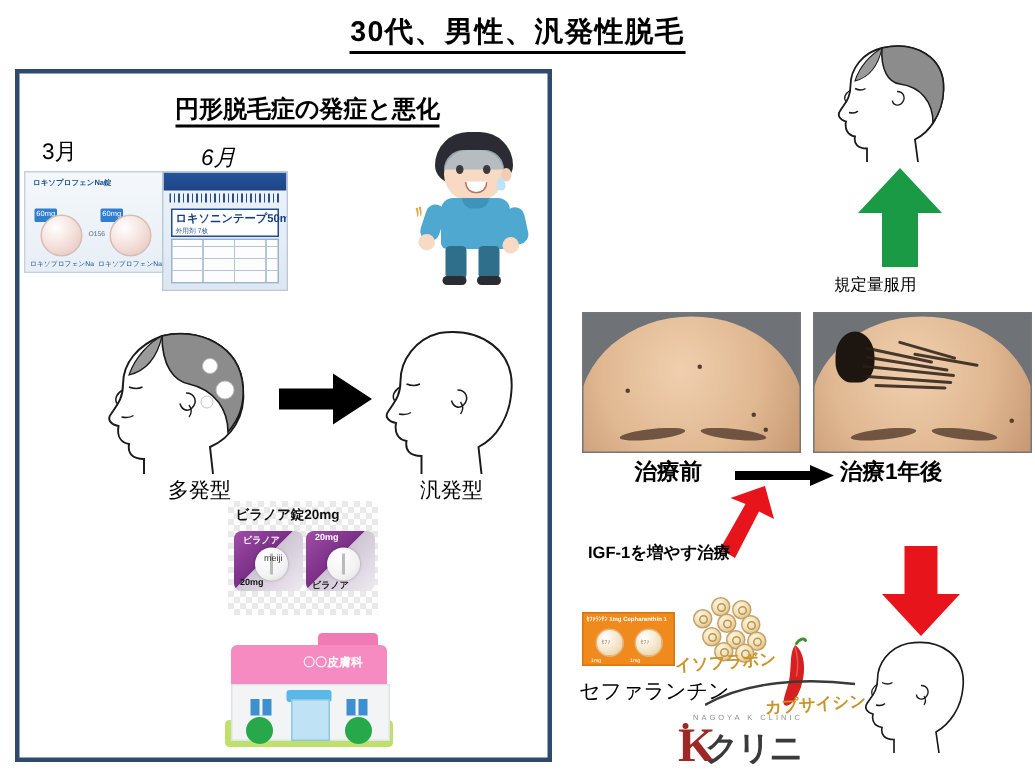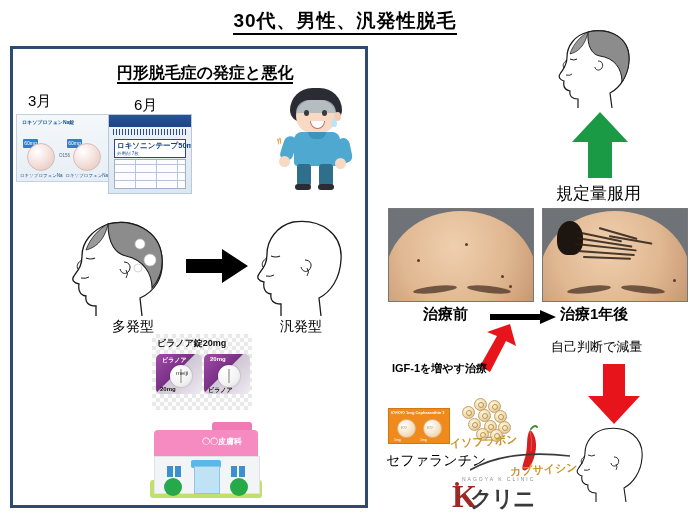--- a/index.html
+++ b/index.html
@@ -62,21 +62,21 @@
     margin-left: 32px;
   }
 
   
   .month-label {
     position: absolute;
     font-size: 15px;
     color: #000;
   }
   .month-3 { left: 28px; top: 92px; }
-  .month-6 { left: 134px; top: 96px; }
+  .month-6 { left: 134px; top: 96px; font-style: italic; }
 
   
   .pack-loxo {
     position: absolute;
     left: 16px;
     top: 114px;
     width: 94px;
     height: 66px;
     background: linear-gradient(#f4f8fb, #e7eef5);
     border: 1px solid #c4d2de;
@@ -463,21 +463,21 @@
   }
   .green-arrow {
     position: absolute;
     left: 572px;
     top: 112px;
     width: 56px;
     height: 66px;
   }
   .right-label {
     position: absolute;
-    font-size: 17px;
+    font-size: 11px;
     color: #000;
     white-space: nowrap;
   }
   .label-kitei { left: 556px; top: 182px; }
 
   
   .photo {
     position: absolute;
     top: 208px;
     width: 144px;
@@ -935,21 +935,20 @@
     </svg>
   </div>
 
   <div class="red-up-arrow">
     <svg viewBox="0 0 36 48" width="36" height="48">
       <polygon points="30,0 36,22 26,17 10,48 0,42 17,12 7,8" fill="#e8141c"></polygon>
     </svg>
   </div>
 
   <div class="igf-text">IGF-1を増やす治療</div>
-  <div class="label-jiko">自己判断で減量</div>
 
   <div class="red-down-arrow">
     <svg viewBox="0 0 52 60" width="52" height="60">
       <polygon points="15,0 37,0 37,32 52,32 26,60 0,32 15,32" fill="#e8141c"></polygon>
     </svg>
   </div>
 
   <div class="head-bottom-right">
     <svg viewBox="0 0 90 78" width="90" height="78">
       <path d="M37 5 C60 1, 76 14, 74 34 C73 48, 65 59, 56 64 L58 78 M37 5 C24 8, 17 19, 17 29

